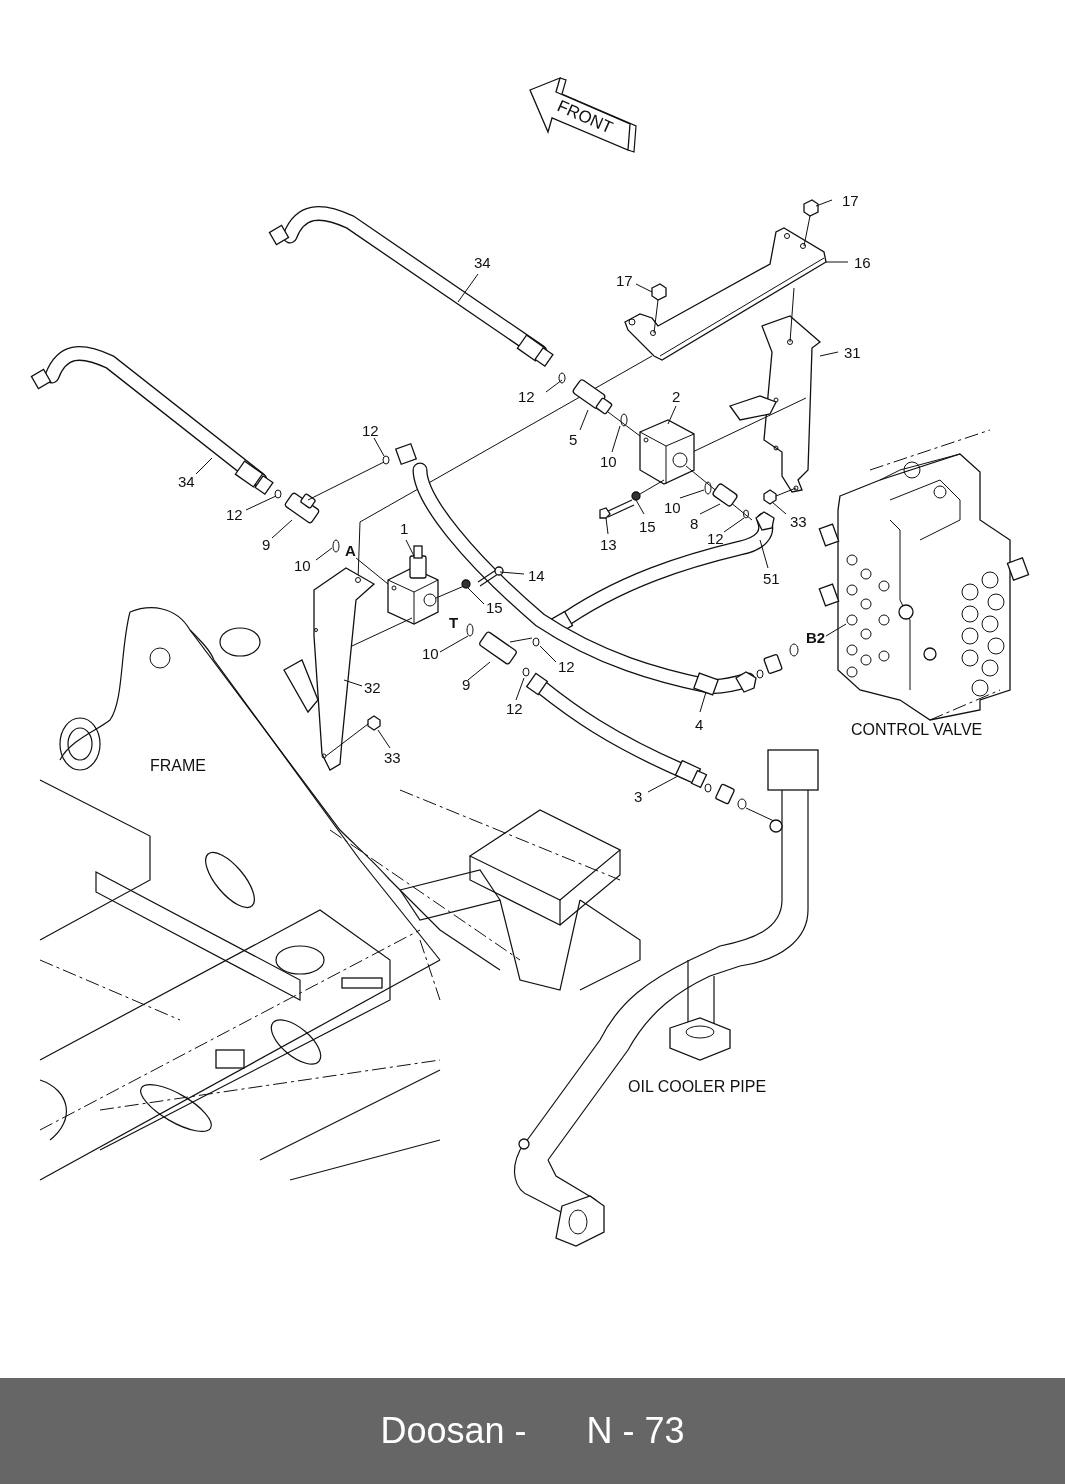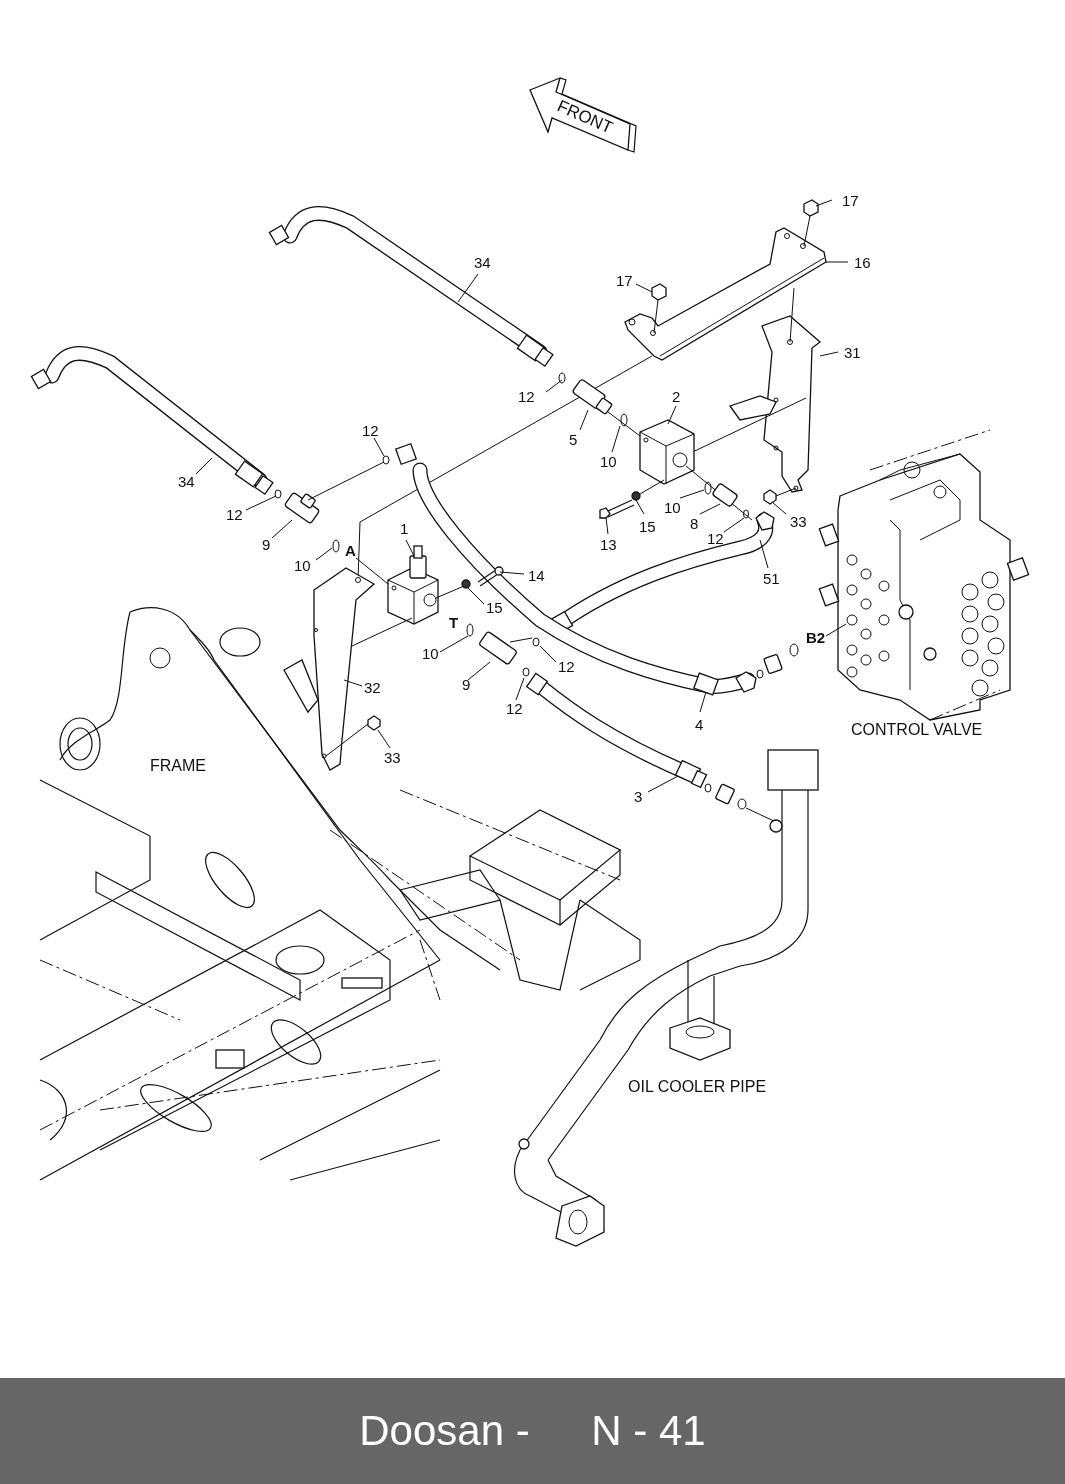--- a/index.html
+++ b/index.html
@@ -9,21 +9,21 @@
   .lbl { font-size:15px; }
   .port { font-size:15px; font-weight:bold; }
   .cap { font-size:16px; }
   .ln { stroke:#111; stroke-width:1.2; fill:none; }
   .thin { stroke:#111; stroke-width:1; fill:none; }
   .dash { stroke:#111; stroke-width:1; fill:none; stroke-dasharray:14 4 3 4; }
   .part { stroke:#111; stroke-width:1.3; fill:#fff; }
   .hose-o { stroke:#111; stroke-width:15; fill:none; stroke-linecap:round; }
   .hose-i { stroke:#fff; stroke-width:12.4; fill:none; stroke-linecap:round; }
   #footer { position:absolute; left:0; top:1378px; width:1065px; height:106px; background:#666666; display:flex; align-items:center; justify-content:center; }
-  #footer span { color:#fff; font-size:42px; font-family:"Liberation Sans", sans-serif; letter-spacing:0; }
+  #footer span { color:#fff; font-size:36px; font-family:"Liberation Sans", sans-serif; letter-spacing:0; }
   #footer .gap { display:inline-block; width:50px; }
 </style>
 </head>
 <body>
 
 <svg id="diagram" viewBox="0 0 1065 1378" xmlns="http://www.w3.org/2000/svg">
 
   <g>
     <path class="part" d="M530,90 L560,78 L556,92 L630,124 L628,150 L552,118 L548,132 Z"></path>
     <path class="ln" d="M560,78 L566,80 L562,94 L636,126 L634,152 L628,150"></path>
@@ -356,14 +356,14 @@
   <text class="cap" x="851" y="735">CONTROL VALVE</text>
   <text class="cap" x="628" y="1092">OIL COOLER PIPE</text>
 </svg>
 
 <div id="footer">
   <span>Doosan</span>
   <span>&nbsp;</span>
   <span>-</span>
   <span>&nbsp;</span>
   <span class="gap"></span>
-  <span>N - 41</span>
+  <span>N - 73</span>
 </div>
 
 </body></html>

